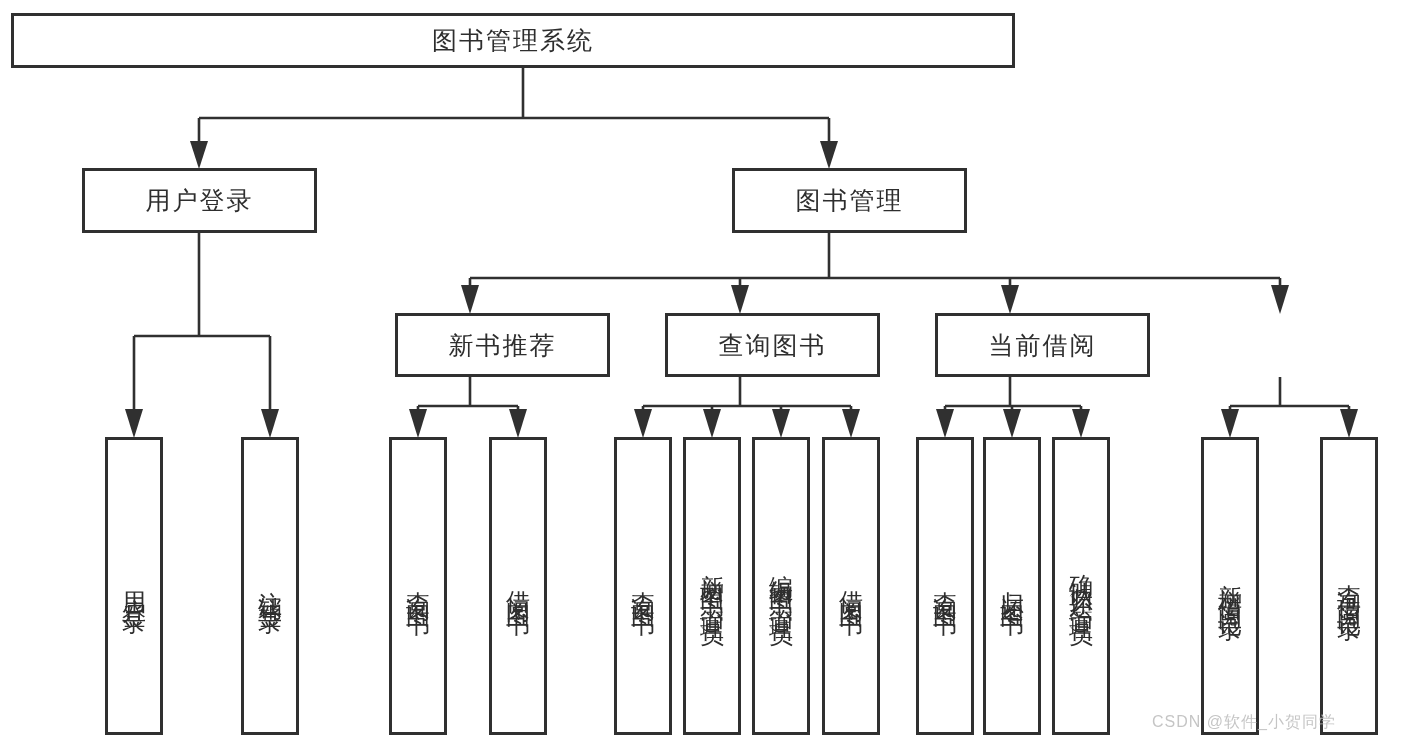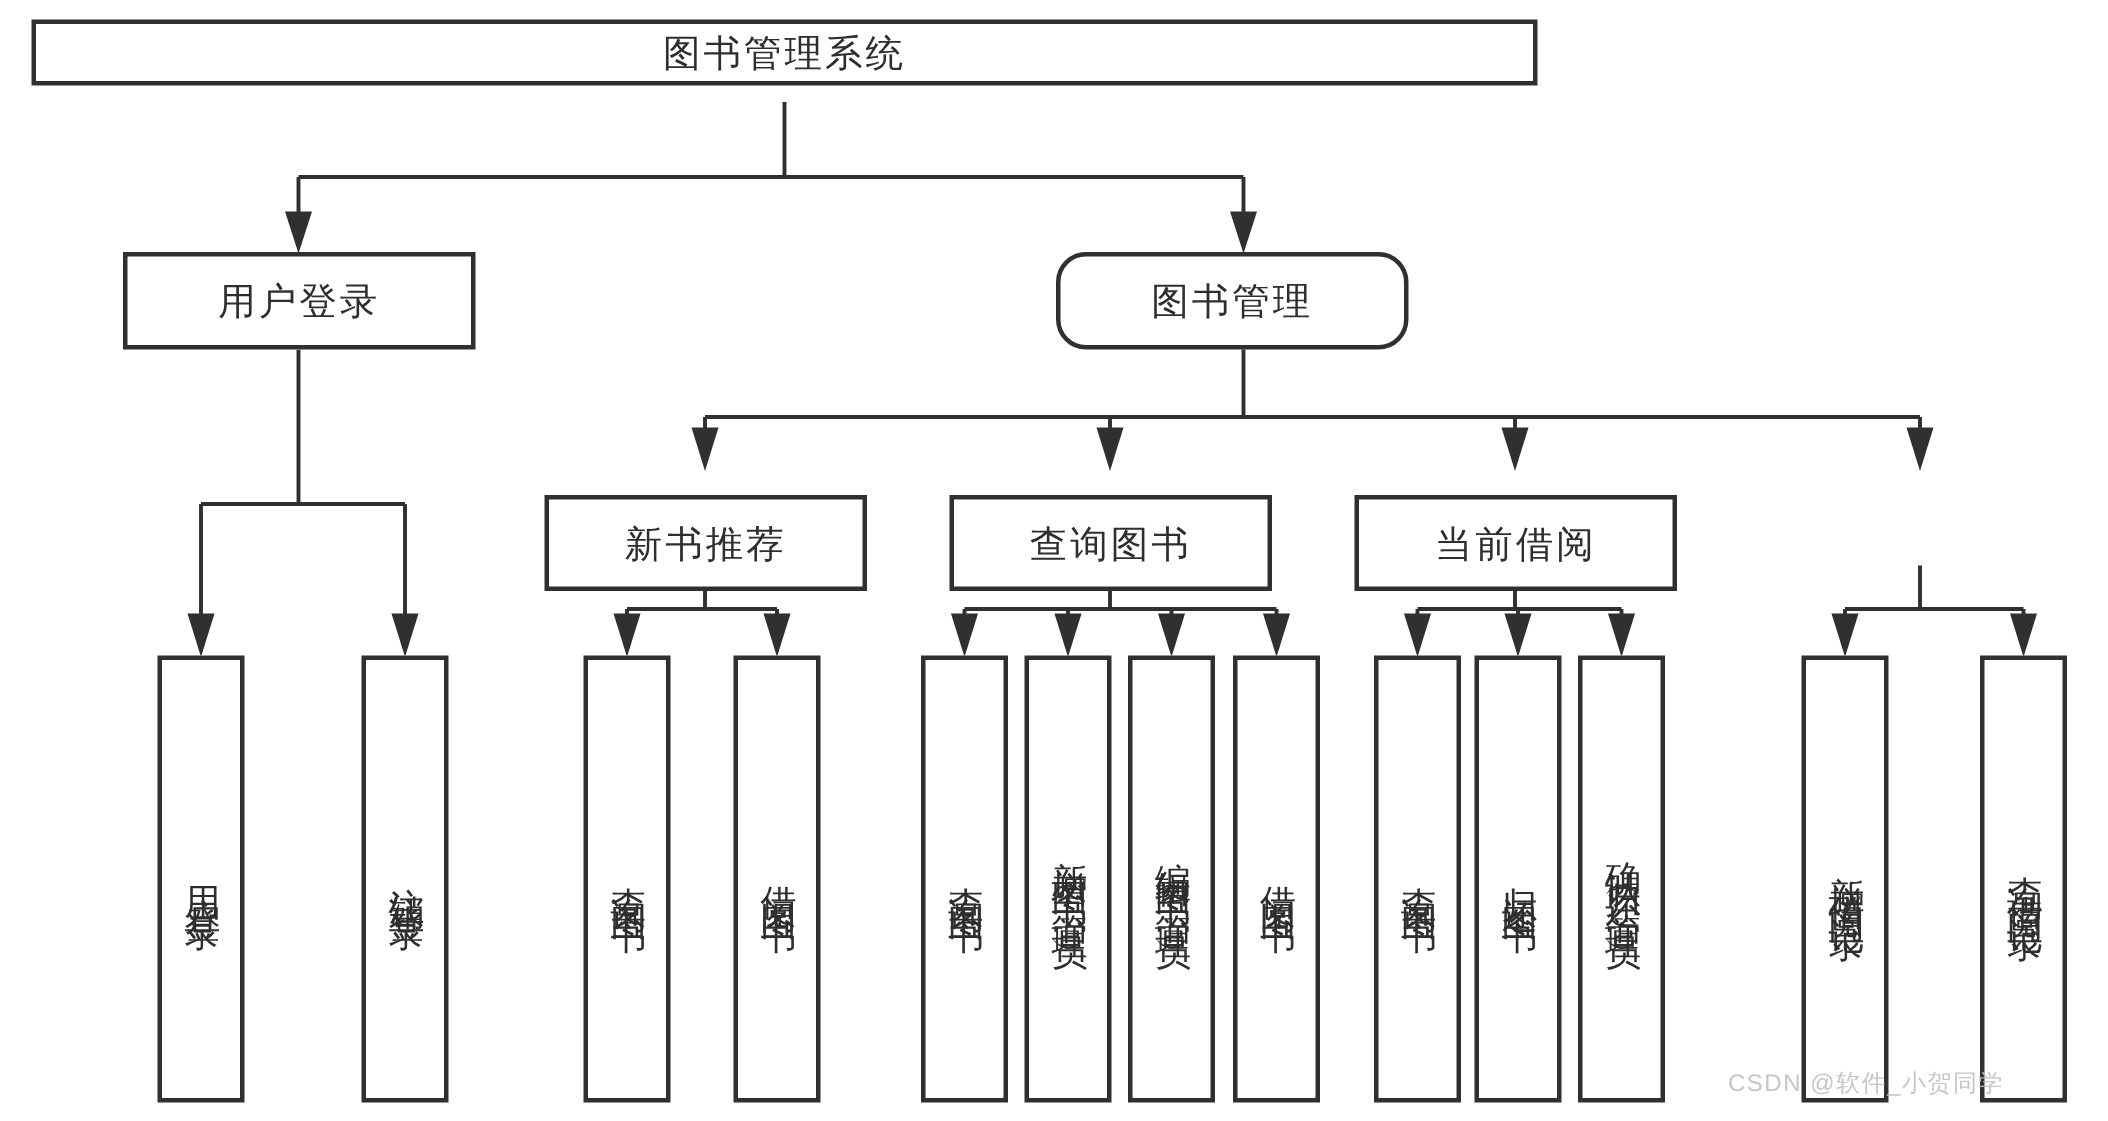--- a/index.html
+++ b/index.html
@@ -38,27 +38,27 @@
     white-space: nowrap;
   }
   .leaf .vtext {
     writing-mode: vertical-rl;
     text-orientation: upright;
     font-size: 24px;
     line-height: 1;
     letter-spacing: 7px;
     color: #2e2e2e;
   }
-  .lvl1 { left: 21px;  top: 13px;  width: 1004px; height: 44px; text-align: right; }
+  .lvl1 { left: 11px;  top: 13px;  width: 1004px; height: 55px; text-align: right; }
   .lvl2 { top: 168px; width: 235px; height: 65px; }
-  .lvl3 { top: 330px; width: 215px; height: 64px; }
+  .lvl3 { top: 313px; width: 215px; height: 64px; margin-left: 32px; }
   .leaf { top: 437px; width: 58px;  height: 298px; }
 
   #b-user-login   { left: 82px; }
-  #b-book-mgmt    { left: 704px; border-radius: 20px; }
+  #b-book-mgmt    { left: 732px; }
   #b-new-book     { left: 363px; }
   #b-borrow       { left: 633px; }
   #b-current      { left: 903px; }
   #b-records      { left: 1173px; }
 
   #lf-0  { left: 105px; }
   #lf-1  { left: 241px; }
   #lf-2  { left: 389px; }
   #lf-3  { left: 489px; }
   #lf-4  { left: 614px; }

